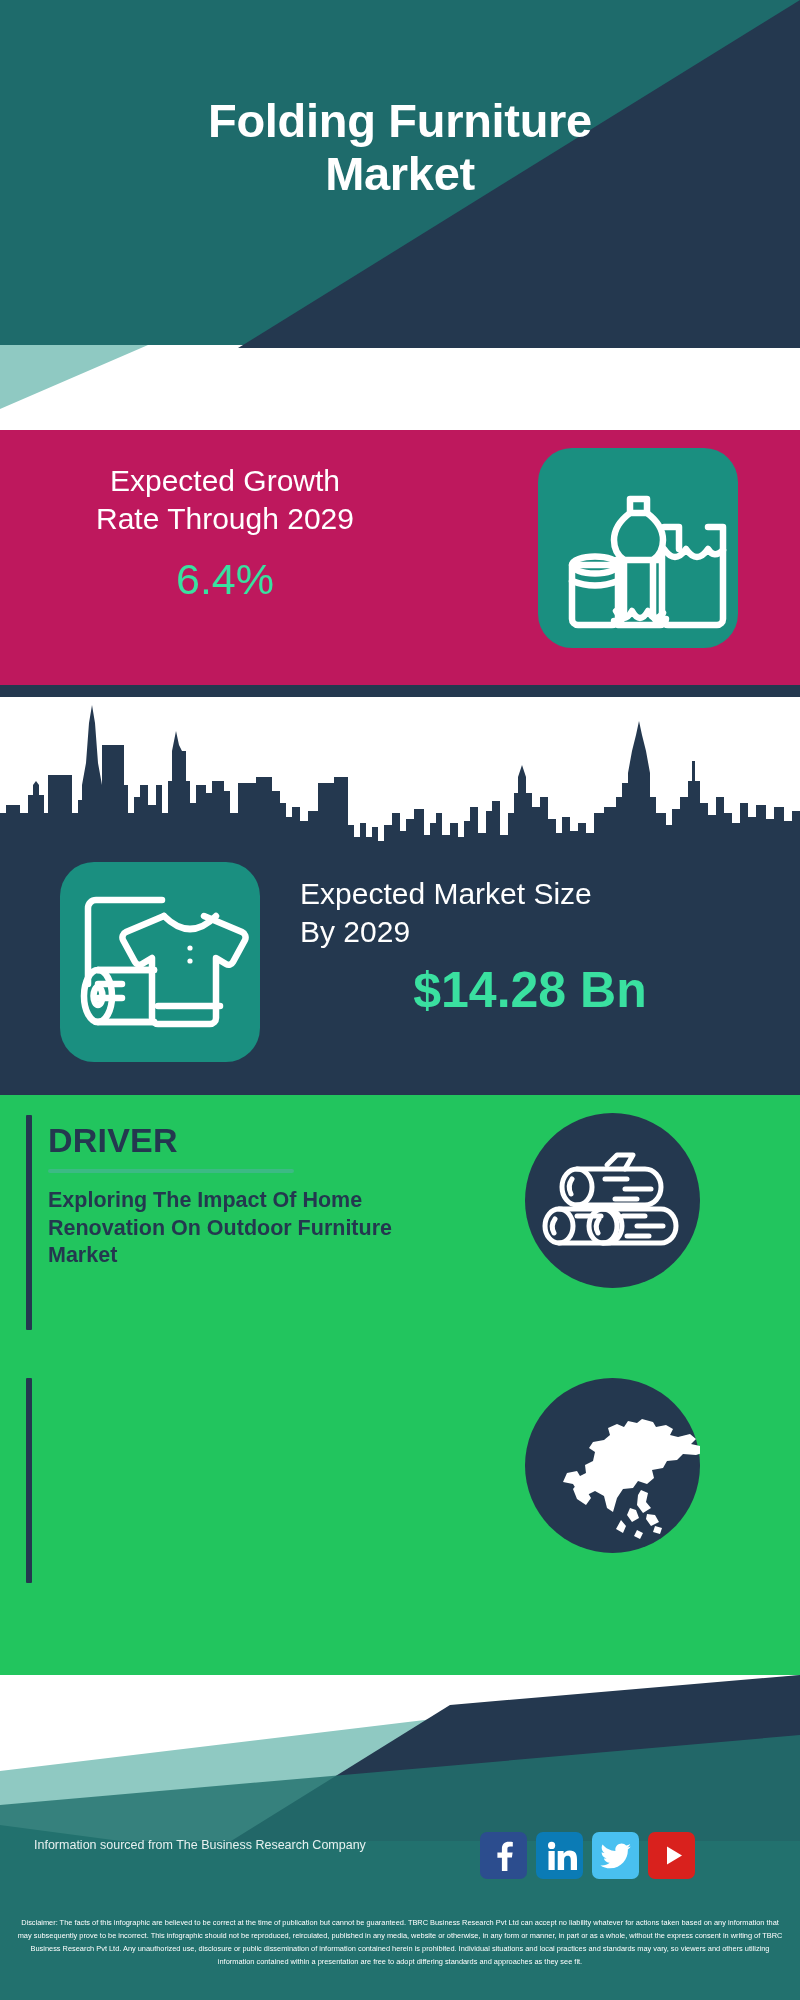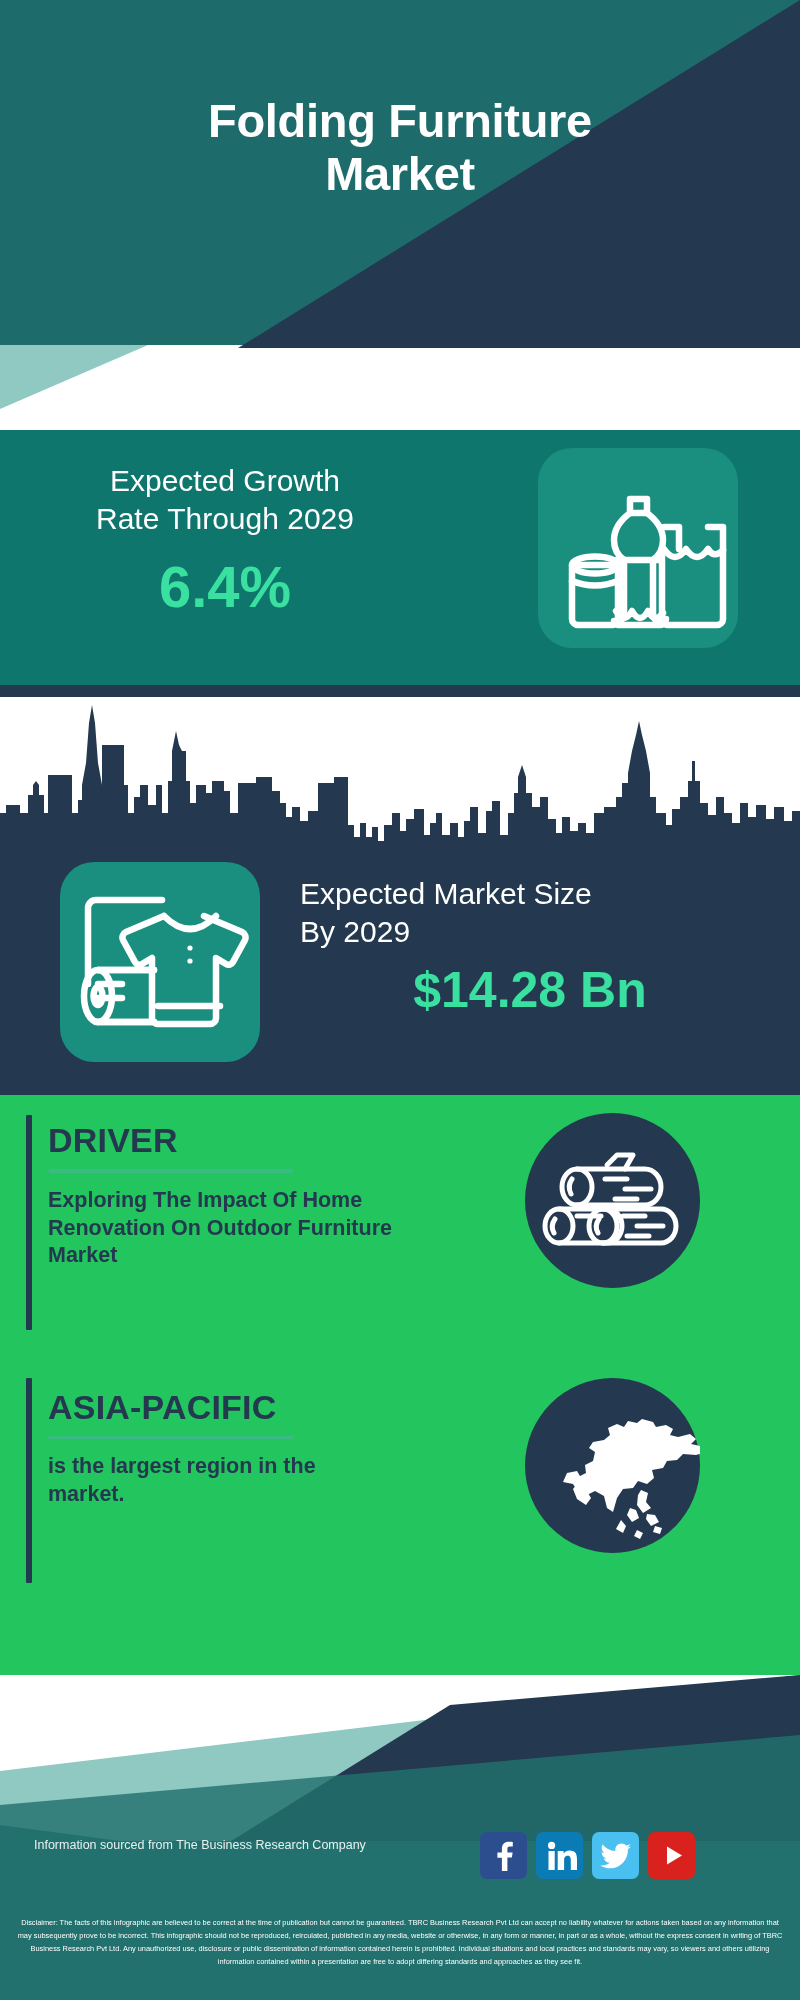--- a/index.html
+++ b/index.html
@@ -29,31 +29,31 @@
 
   
   .band-white {
     position:absolute; left:0; top:345px; width:800px; height:85px;
     background:#ffffff; overflow:hidden;
   }
 
   
   .growth {
     position:absolute; left:0; top:430px; width:800px; height:255px;
-    background:#0f766e;
+    background:#be185d;
   }
   .growth-text {
     position:absolute; left:30px; top:32px; width:390px;
     text-align:center; color:#ffffff;
     font-size:30px; font-weight:normal; line-height:1.28;
   }
   .growth-value {
     position:absolute; left:30px; top:128px; width:390px;
     text-align:center; color:#3ae0a0;
-    font-size:58px; font-weight:bold; line-height:1;
+    font-size:43px; font-weight:normal; line-height:1;
   }
   .icon-rounded {
     position:absolute; background:#1a8f80; border-radius:34px;
   }
   .icon-rounded.growth-icon {
     left:538px; top:448px; width:200px; height:200px; z-index:6;
   }
 
   
   .skyline-wrap {
@@ -263,25 +263,20 @@
           <path d="M78 96 h58 a15 17 0 0 1 0 34 h-58"></path>
           <ellipse cx="78" cy="113" rx="14" ry="17"></ellipse>
           <path d="M74 106 q-5 7 -1 14"></path>
           <path d="M98 103 h22 M112 113 h26 M102 123 h22"></path>
         </svg>
       </div>
     </div>
 
     <div class="info-card" style="left:0;top:265px;width:800px;height:275px;">
       <div class="rule" style="left:26px;top:18px;height:205px;"></div>
-      <div style="position:absolute;left:48px;top:28px;width:400px;">
-        <div class="card-head" style="font-size:34px;">ASIA-PACIFIC</div>
-        <div class="underline-mint" style="width:246px;height:3px;"></div>
-        <div class="card-body" style="font-size:21.5px;margin-top:14px;width:330px;">is the largest region in the market.</div>
-      </div>
       <div class="circle-icon" style="left:525px;top:18px;width:175px;height:175px;">
         <svg viewBox="0 0 175 175" style="width:175px;height:175px">
           <path fill="#ffffff" d="
             M38 104 l4 -9 l10 -2 l3 5 l6 -3 l-1 -8 l8 -4 l2 -9 l-6 -4 l4 -6
             l11 -2 l6 -5 l-2 -7 l9 -4 l7 3 l4 -6 l9 2 l5 -4 l11 3 l3 5 l10 -2
             l7 4 l-3 6 l8 2 l12 -3 l6 5 l-5 5 l9 2 l5 6 l-9 3 l-13 -1 l-6 6
             l-10 1 l-4 7 l-11 2 l2 8 l-7 6 l-9 -3 l-5 7 l-10 1 l-6 9 l-4 14
             l-6 -4 l-3 -12 l-9 -5 l-8 4 l-9 -3 l-5 -8 z
             M52 106 l8 4 l6 10 l-5 7 l-9 -6 l-4 -10 z
             M116 112 l7 3 l-2 9 l5 6 l-8 5 l-6 -8 l1 -10 z

